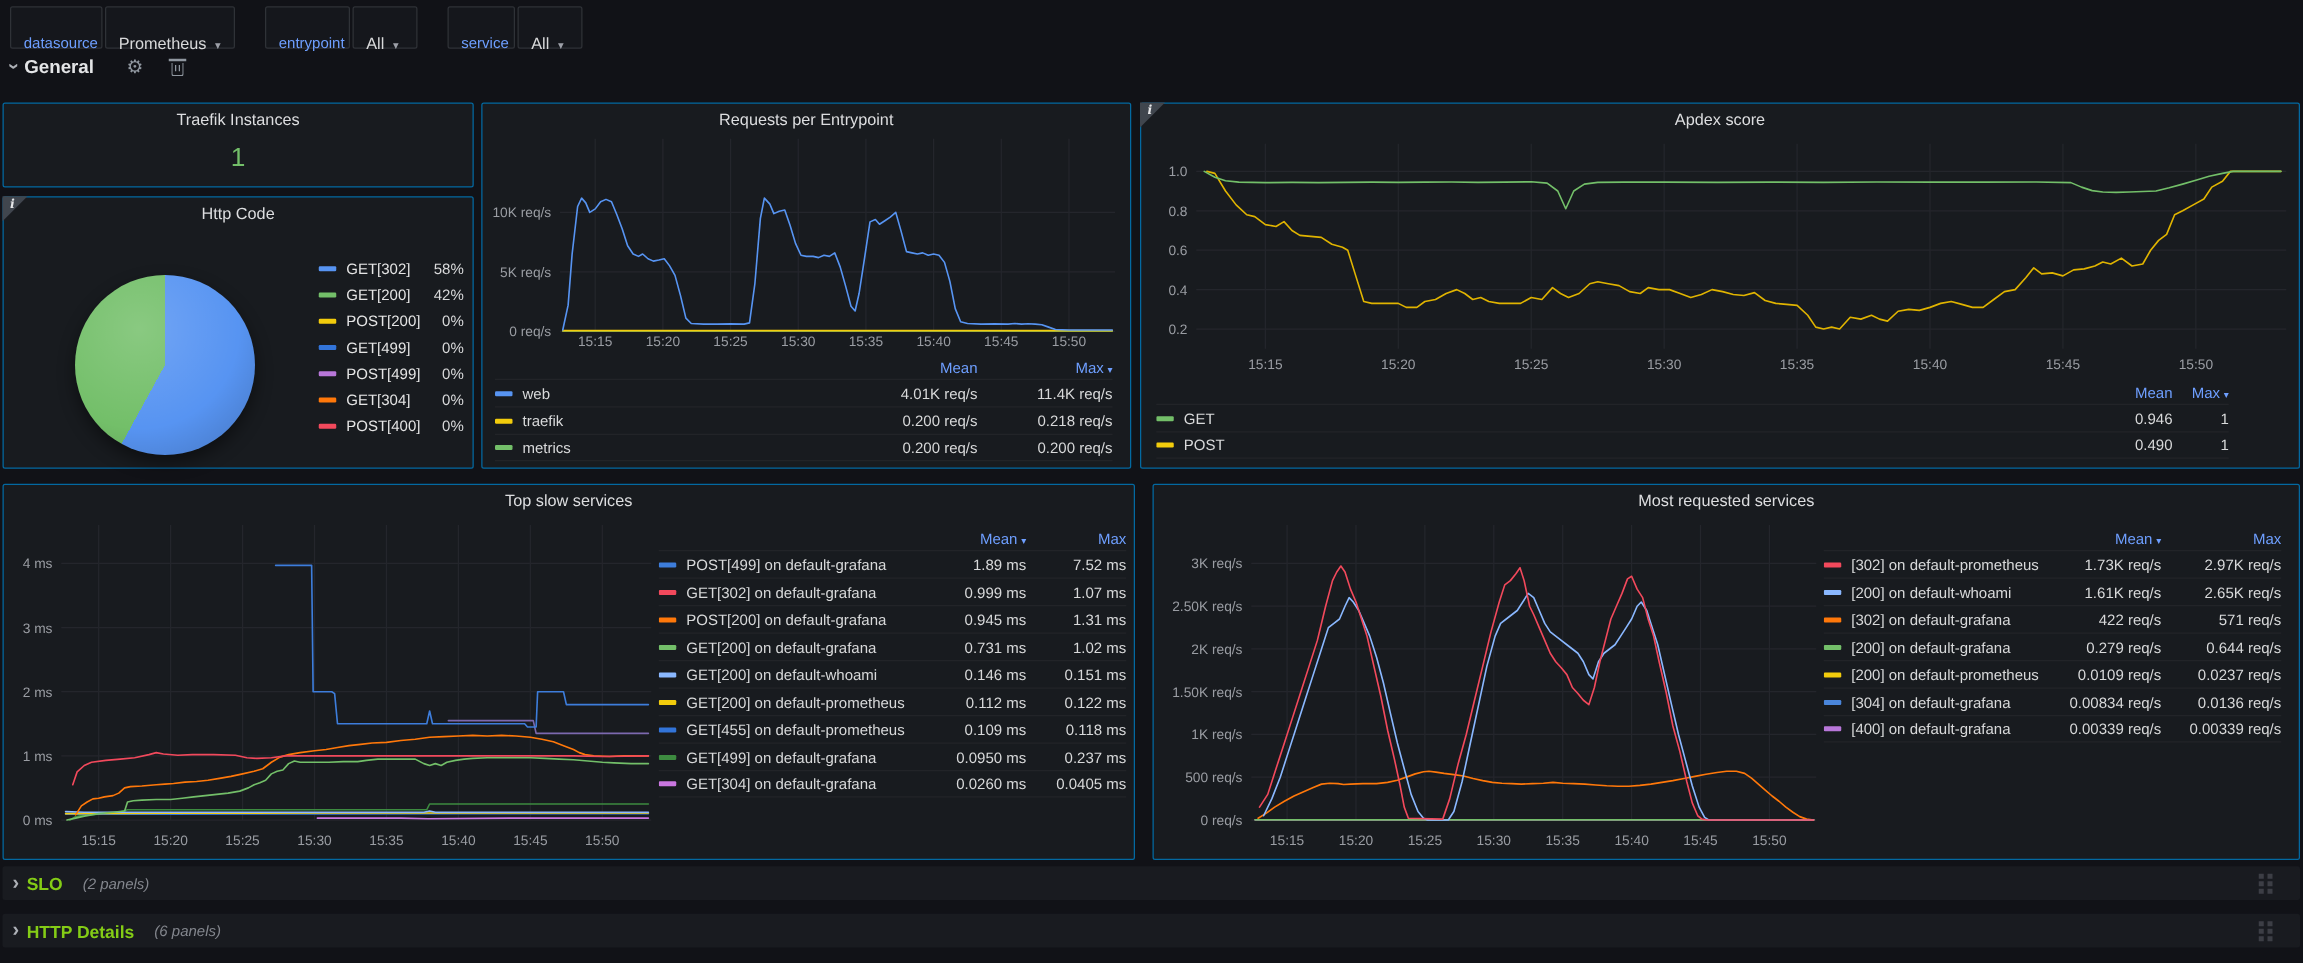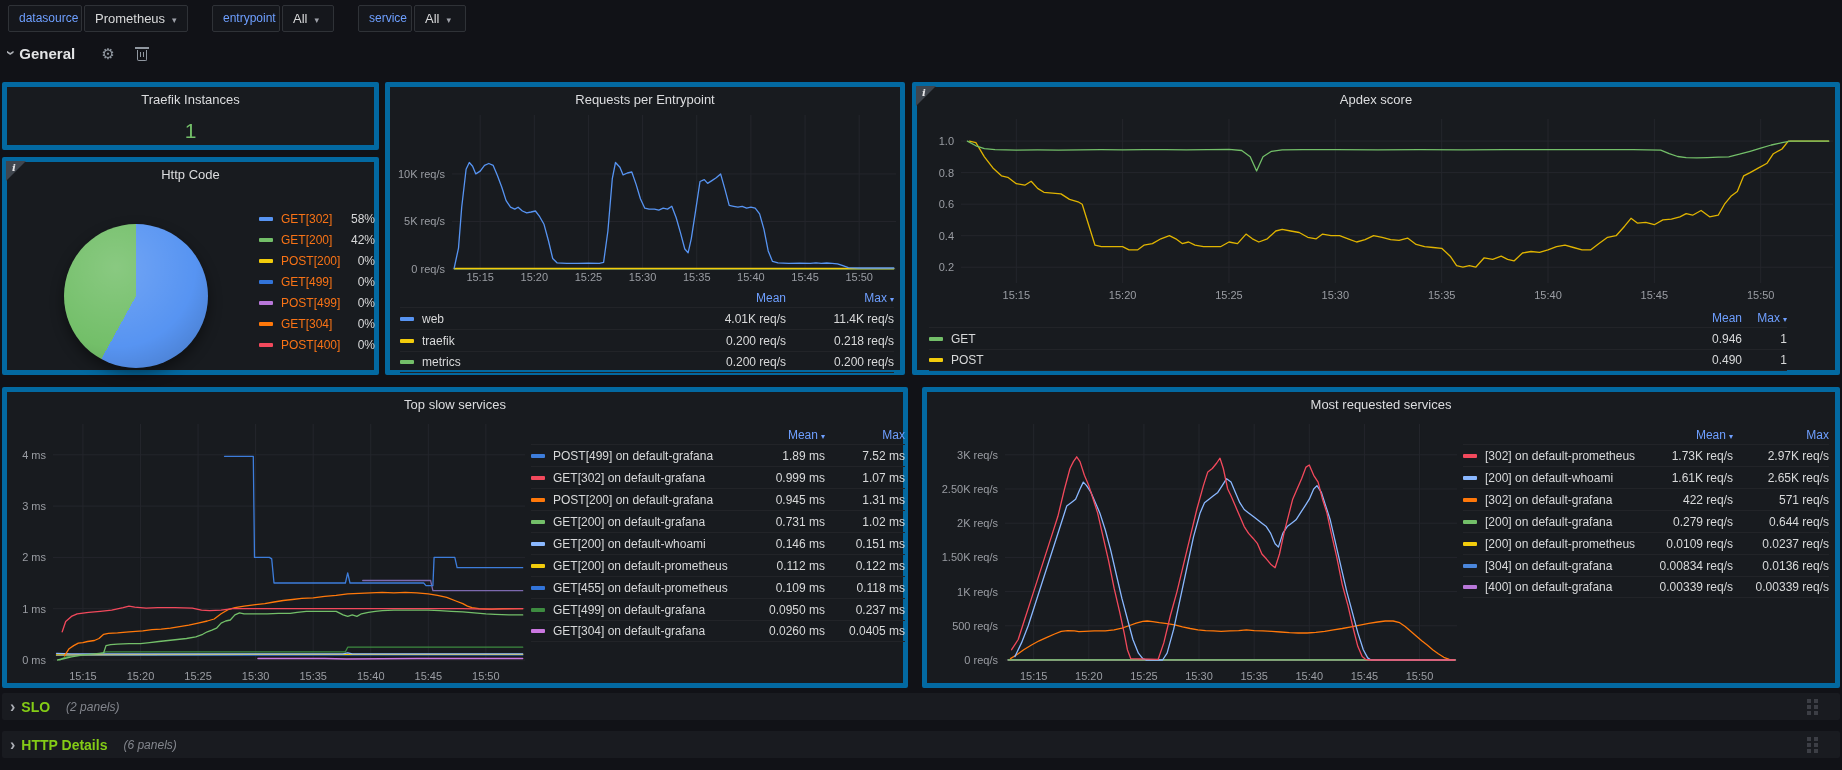--- a/index.html
+++ b/index.html
@@ -1,45 +1,45 @@
 <!DOCTYPE html>
 <html><head>
 <meta charset="utf-8">
 <style>
   *{box-sizing:border-box}
   html,body{margin:0;padding:0}
   body{width:1842px;height:770px;position:relative;overflow:hidden;background:#111217;
        font-family:"Liberation Sans",sans-serif;color:#d8d9da}
   .var-label,.var-value{position:absolute;top:5px;height:27px;line-height:25px;border:1px solid #2f3237;
-       border-radius:2px;background:#15171c;padding:0 10px;font-size:12px;white-space:nowrap}
+       border-radius:2px;background:#15171c;padding:16px 10px;font-size:12px;white-space:nowrap}
   .var-label{color:#6e9fff;font-weight:500}
   .var-value{color:#d8d9da;font-size:13px}
   .var-value .dd{color:#9da0a8;font-size:9px;margin-left:7px}
   .rowhdr{position:absolute;display:flex;align-items:center;gap:6px;color:#e3e4e6}
   .chev{color:#aeb1b7;font-size:16px;font-weight:bold;line-height:1}
   .chev.down{display:inline-block;transform:rotate(90deg)}
   .gear{color:#9097a0;font-size:15px;line-height:1;cursor:pointer}
   .trash{position:relative;width:10px;height:11px;border:1px solid #9097a0;border-top:none;
          border-radius:0 0 2px 2px;margin-top:4px;cursor:pointer}
   .trash::before{content:"";position:absolute;left:-3px;right:-3px;top:-3px;height:2px;background:#9097a0}
   .trash::after{content:"";position:absolute;left:2px;top:2px;width:1px;height:5px;background:#9097a0;
          box-shadow:3px 0 0 #9097a0}
-  .panel{position:absolute;background:#181b1f;border:5px solid #0369a1;border-radius:2px}
+  .panel{position:absolute;background:#181b1f;border:1px solid #0369a1;border-radius:2px}
   .ptitle{position:absolute;top:5px;left:30px;right:30px;text-align:center;font-size:13px;font-weight:500;
          color:#dcdddf;white-space:nowrap;cursor:pointer}
   .corner{position:absolute;top:-1px;left:-1px;width:0;height:0;border-top:20px solid #40464e;
          border-right:20px solid transparent}
   .corner-i{position:absolute;top:1px;left:5px;font-size:10px;font-weight:bold;color:#e6e7e9;
          font-family:"DejaVu Serif",serif;font-style:italic;line-height:1}
   .bigval{position:absolute;top:32px;left:0;right:0;text-align:center;font-size:21px;color:#73bf69}
   .chart{position:absolute}
   .pie{position:absolute;border-radius:50%;box-shadow:0 6px 14px rgba(0,0,0,.45)}
   .pielegend{position:absolute;font-size:12px}
   .pl-row{display:flex;align-items:center;height:21px;gap:8px}
-  .pl-name{flex:1;color:#f97316;cursor:pointer;white-space:nowrap}
+  .pl-name{flex:1;color:#e5e5e5;cursor:pointer;white-space:nowrap}
   .pl-pct{color:#d8d9da;text-align:right}
   .sw{width:14px;height:4px;border-radius:1px;flex:none}
   .legend{position:absolute;font-size:12px}
   .lg-hdr{display:flex;align-items:center;height:18px;font-weight:500}
   .lg-row{display:flex;align-items:center;height:22px;border-top:1px solid #222428}
   .lg-row:last-child{border-bottom:1px solid #222428}
   .lg-name{flex:1;display:flex;align-items:center;gap:8px;min-width:0;color:#d8d9da;cursor:pointer;
          white-space:nowrap;overflow:hidden}
   .lg-cell{text-align:right;flex:none;color:#d8d9da;white-space:nowrap}
   .lg-hdr .lg-cell{color:#6e9fff;cursor:pointer}

